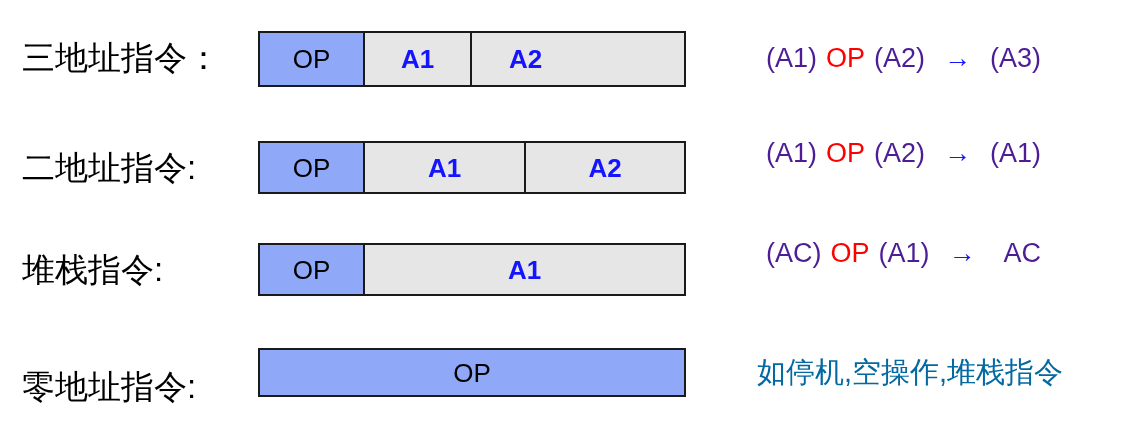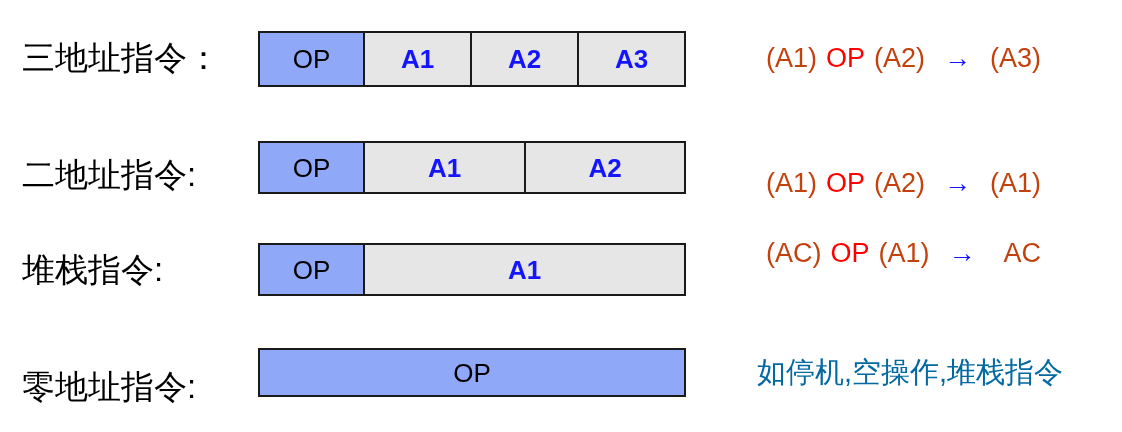--- a/index.html
+++ b/index.html
@@ -67,21 +67,21 @@
     position: absolute;
     font-size: 27px;
     line-height: 1;
     white-space: nowrap;
     color: #1414FF;
   }
   .expr .tok-op {
     color: #FF0000;
   }
   .expr .tok-blue {
-    color: #c2410c;
+    color: #4c1d95;
   }
   .expr .tok-arrow {
     color: #1414FF;
     padding: 0 4px;
   }
   .note {
     position: absolute;
     font-size: 29px;
     line-height: 1;
     color: #0369a1;
@@ -101,38 +101,37 @@
 
 <div id="diagram">
 
   <div class="row" style="top:0px;">
     <div class="row-label" style="top:41px;">三地址指令：</div>
 
     <div class="fmt-box" style="top:31px; width:428px; height:56px;">
       <div class="cell op" style="width:105px;">OP</div>
       <div class="cell addr" style="width:107px;">A1</div>
       <div class="cell addr" style="width:107px;">A2</div>
-      <div class="cell addr" style="width:105px;">A3</div>
     </div>
 
     <div class="expr" style="left:766px; top:45px;">
       <span class="tok-blue">(A1)</span><span class="sp"></span><span class="tok-op">OP</span><span class="sp"></span><span class="tok-blue">(A2)</span><span class="sp-wide"></span><span class="tok-arrow">→</span><span class="sp-wide"></span><span class="tok-blue">(A3)</span>
     </div>
   </div>
 
   <div class="row" style="top:0px;">
-    <div class="row-label" style="top:158px;">二地址指令:</div>
+    <div class="row-label" style="top:151px;">二地址指令:</div>
 
     <div class="fmt-box" style="top:141px; width:428px; height:53px;">
       <div class="cell op" style="width:105px;">OP</div>
       <div class="cell addr" style="width:161px;">A1</div>
       <div class="cell addr" style="width:158px;">A2</div>
     </div>
 
-    <div class="expr" style="left:766px; top:170px;">
+    <div class="expr" style="left:766px; top:140px;">
       <span class="tok-blue">(A1)</span><span class="sp"></span><span class="tok-op">OP</span><span class="sp"></span><span class="tok-blue">(A2)</span><span class="sp-wide"></span><span class="tok-arrow">→</span><span class="sp-wide"></span><span class="tok-blue">(A1)</span>
     </div>
   </div>
 
   <div class="row" style="top:0px;">
     <div class="row-label" style="top:253px;">堆栈指令:</div>
 
     <div class="fmt-box" style="top:243px; width:428px; height:53px;">
       <div class="cell op" style="width:105px;">OP</div>
       <div class="cell addr" style="width:319px;">A1</div>

